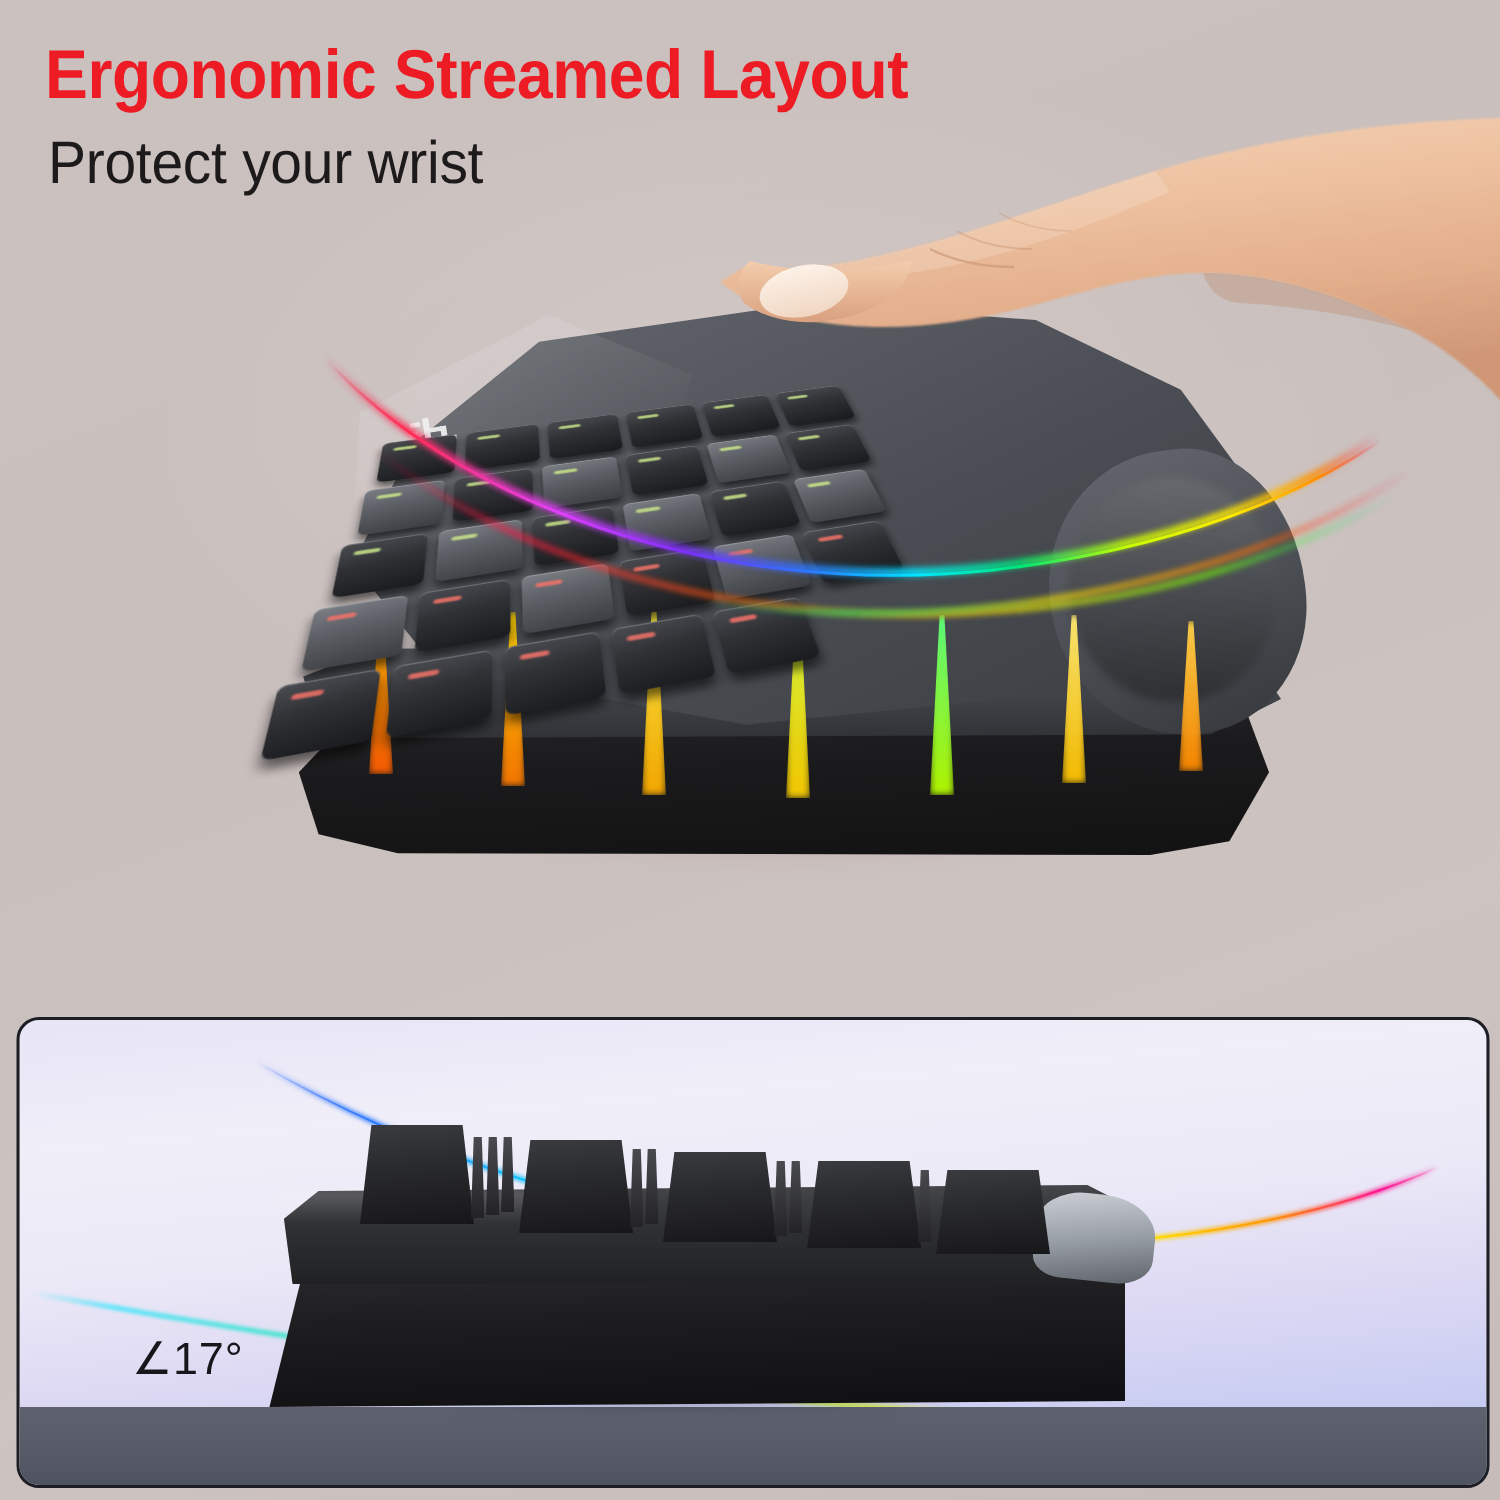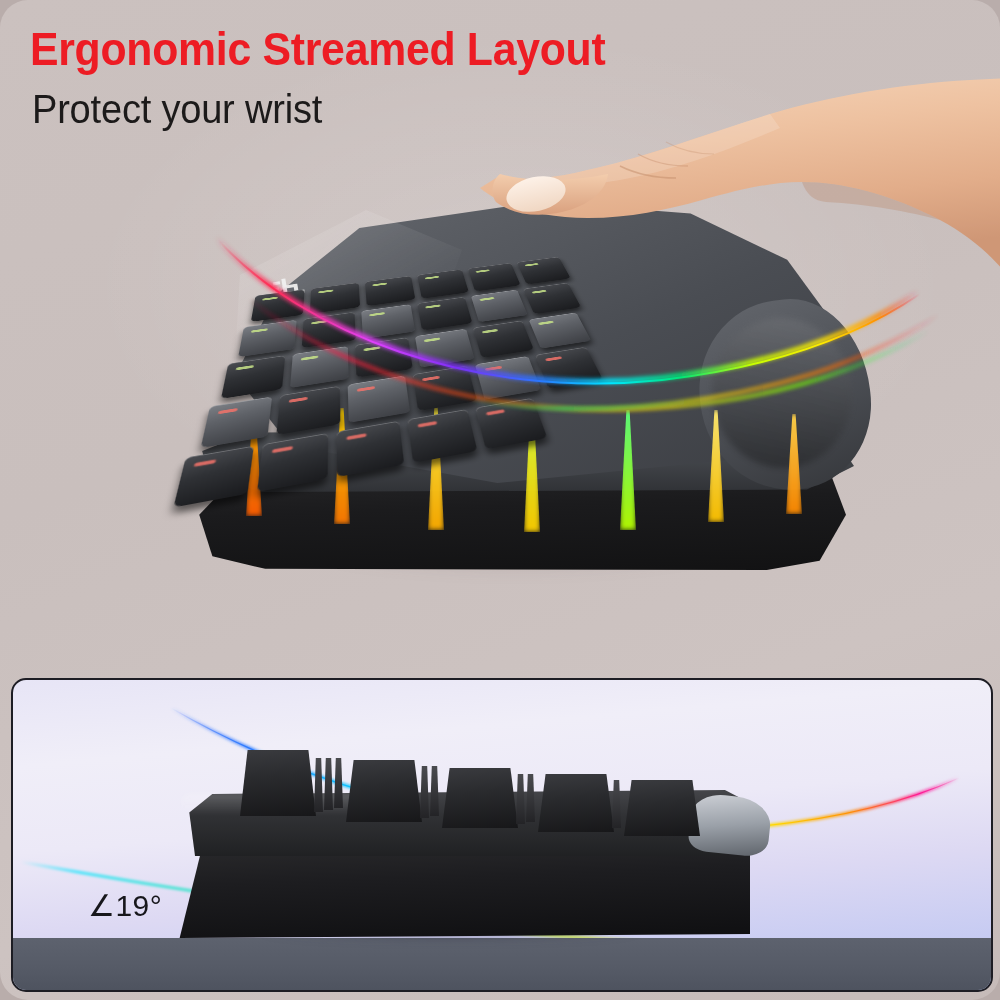--- a/index.html
+++ b/index.html
@@ -1,19 +1,19 @@
 <!DOCTYPE html>
 <html><head>
 <meta charset="utf-8">
 <style>
   html,body{margin:0;padding:0;background:#b9adab;}
   body{font-family:"Liberation Sans",sans-serif;}
 
   #stage{position:relative;width:1000px;height:1000px;overflow:hidden;
-    background:linear-gradient(160deg,#cbc1bf 0%,#c9bfbd 38%,#cdc3c1 70%,#c6bbb9 100%);border-radius:28px;}
+    background:linear-gradient(160deg,#cbc1bf 0%,#c9bfbd 38%,#cdc3c1 70%,#c6bbb9 100%);}
 
   
   .hero-vignette{position:absolute;left:0;top:0;width:1000px;height:680px;
     background:radial-gradient(ellipse 70% 60% at 52% 42%, rgba(255,255,255,.16) 0%, rgba(255,255,255,0) 62%);
     pointer-events:none;}
 
   
   .headline{position:absolute;left:30px;top:22px;font-size:46px;font-weight:700;
     color:#ed1c24;letter-spacing:-0.3px;white-space:nowrap;
     transform:scaleX(.93);transform-origin:left center;}
@@ -420,15 +420,15 @@
     <div class="spfin" style="left:180px; bottom:4px;  height:52px;"></div>
     <div class="spfin" style="left:190px; bottom:6px;  height:50px;"></div>
     <div class="spkey" style="left:202px; bottom:-6px; height:60px;"></div>
     <div class="spfin" style="left:276px; bottom:-2px; height:50px;"></div>
     <div class="spfin" style="left:286px; bottom:0px;  height:48px;"></div>
     <div class="spkey" style="left:298px; bottom:-10px;height:58px;"></div>
     <div class="spfin" style="left:372px; bottom:-6px; height:48px;"></div>
     <div class="spkey" style="left:384px; bottom:-14px;height:56px;"></div>
   </div>
 
-  <div class="angle-label">∠19°</div>
+  <div class="angle-label">∠17°</div>
 
 </div>
 
 </body></html>

